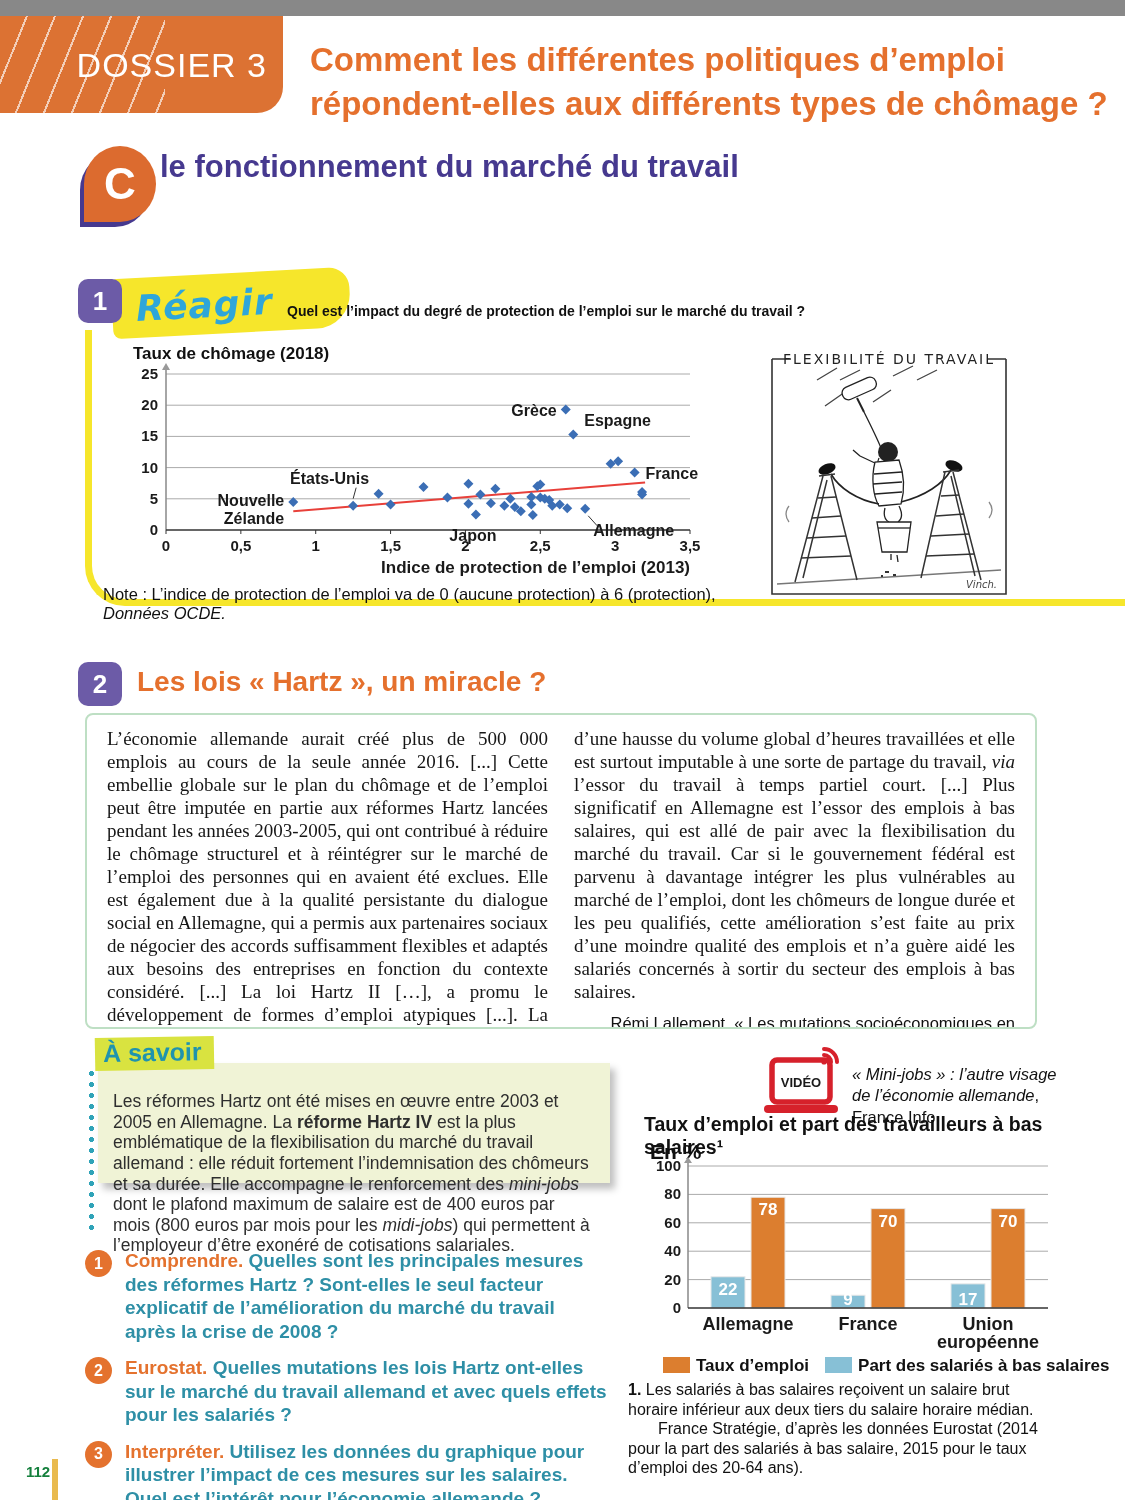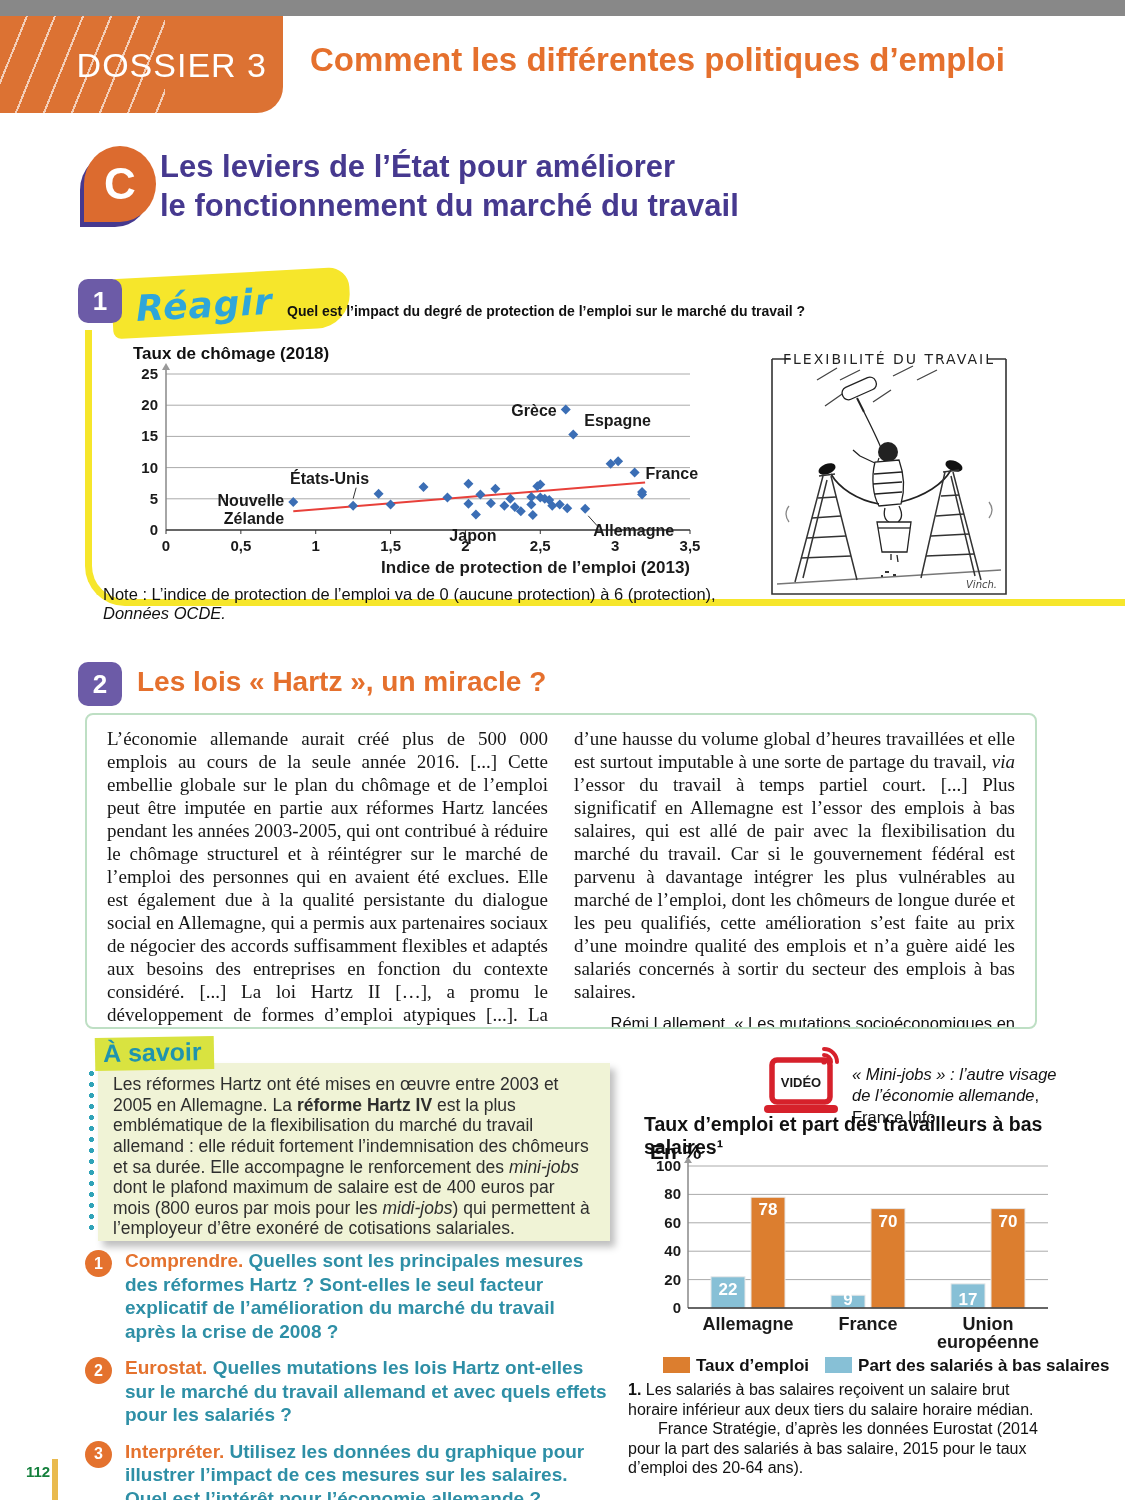--- a/index.html
+++ b/index.html
@@ -41,22 +41,22 @@
   .doc-box { position:absolute; left:85px; top:697px; width:952px; height:316px; border:2.5px solid #bedfc4;
     border-radius:8px; padding:13px 20px 8px; display:flex; gap:26px; overflow:hidden; }
   .doc-col { flex:1; font-family:"Liberation Serif", serif; font-size:19px; line-height:1.21; text-align:justify; color:#161616; }
   .doc-citation { margin-top:9px; font-family:"Liberation Sans", sans-serif; font-size:16.5px; line-height:1.25; text-align:right; color:#111; }
 
   
   .asavoir-title { position:absolute; left:95px; top:1021px; background:#d9e340; color:#1f93ae; font-size:25px;
     font-weight:bold; padding:1px 12px 3px 8px; transform:rotate(-1deg); }
   .asavoir-dots { position:absolute; left:87px; top:1052px; width:9px; height:162px;
     background-image:radial-gradient(circle, #2fa3b8 2.3px, transparent 2.8px); background-size:9px 11px; background-repeat:repeat-y; }
-  .asavoir-box { position:absolute; left:98px; top:1047px; width:512px; height:178px; background:#f0f3d6;
-    box-shadow:5px 6px 7px rgba(0,0,0,.25); padding:11px 15px; font-size:17.5px; line-height:1.18; color:#2e2e2e; }
+  .asavoir-box { position:absolute; left:98px; top:1047px; width:512px; height:120px; background:#f0f3d6;
+    box-shadow:5px 6px 7px rgba(0,0,0,.25); padding:28px 15px; font-size:17.5px; line-height:1.18; color:#2e2e2e; }
 
   
   .questions { position:absolute; left:85px; top:1233px; width:522px; display:flex; flex-direction:column; gap:13px; }
   .q-row { display:flex; gap:13px; }
   .q-num { flex:0 0 27px; width:27px; height:27px; border-radius:50%; background:#e4722e; color:#fff;
     font-size:16px; font-weight:bold; display:flex; align-items:center; justify-content:center; margin-top:1px; }
   .q-text { font-size:19px; font-weight:bold; line-height:1.24; color:#2e8fa6; }
   .q-lead { color:#e4722e; }
 
   
@@ -89,27 +89,27 @@
 <body>
 
 <div class="page">
 
   <div class="dossier-box">
     <div class="dossier-stripes"></div>
     <div class="dossier-label">DOSSIER 3</div>
   </div>
   <div class="header-title">
     <div>Comment les différentes politiques d’emploi</div>
+    <div>répondent-elles aux différents types de chômage ?</div>
   </div>
 
   <div class="c-badge">
     <span>C</span>
   </div>
   <div class="c-title">
-    <div>Les leviers de l’État pour améliorer</div>
     <div>le fonctionnement du marché du travail</div>
   </div>
 
   <div class="reagir-banner">
     <span>Réagir</span>
   </div>
   <div class="num-badge" style="left:78px; top:263px;">
     <span>1</span>
   </div>
   <div class="act1-question">Quel est l’impact du degré de protection de l’emploi sur le marché du travail ?</div>

